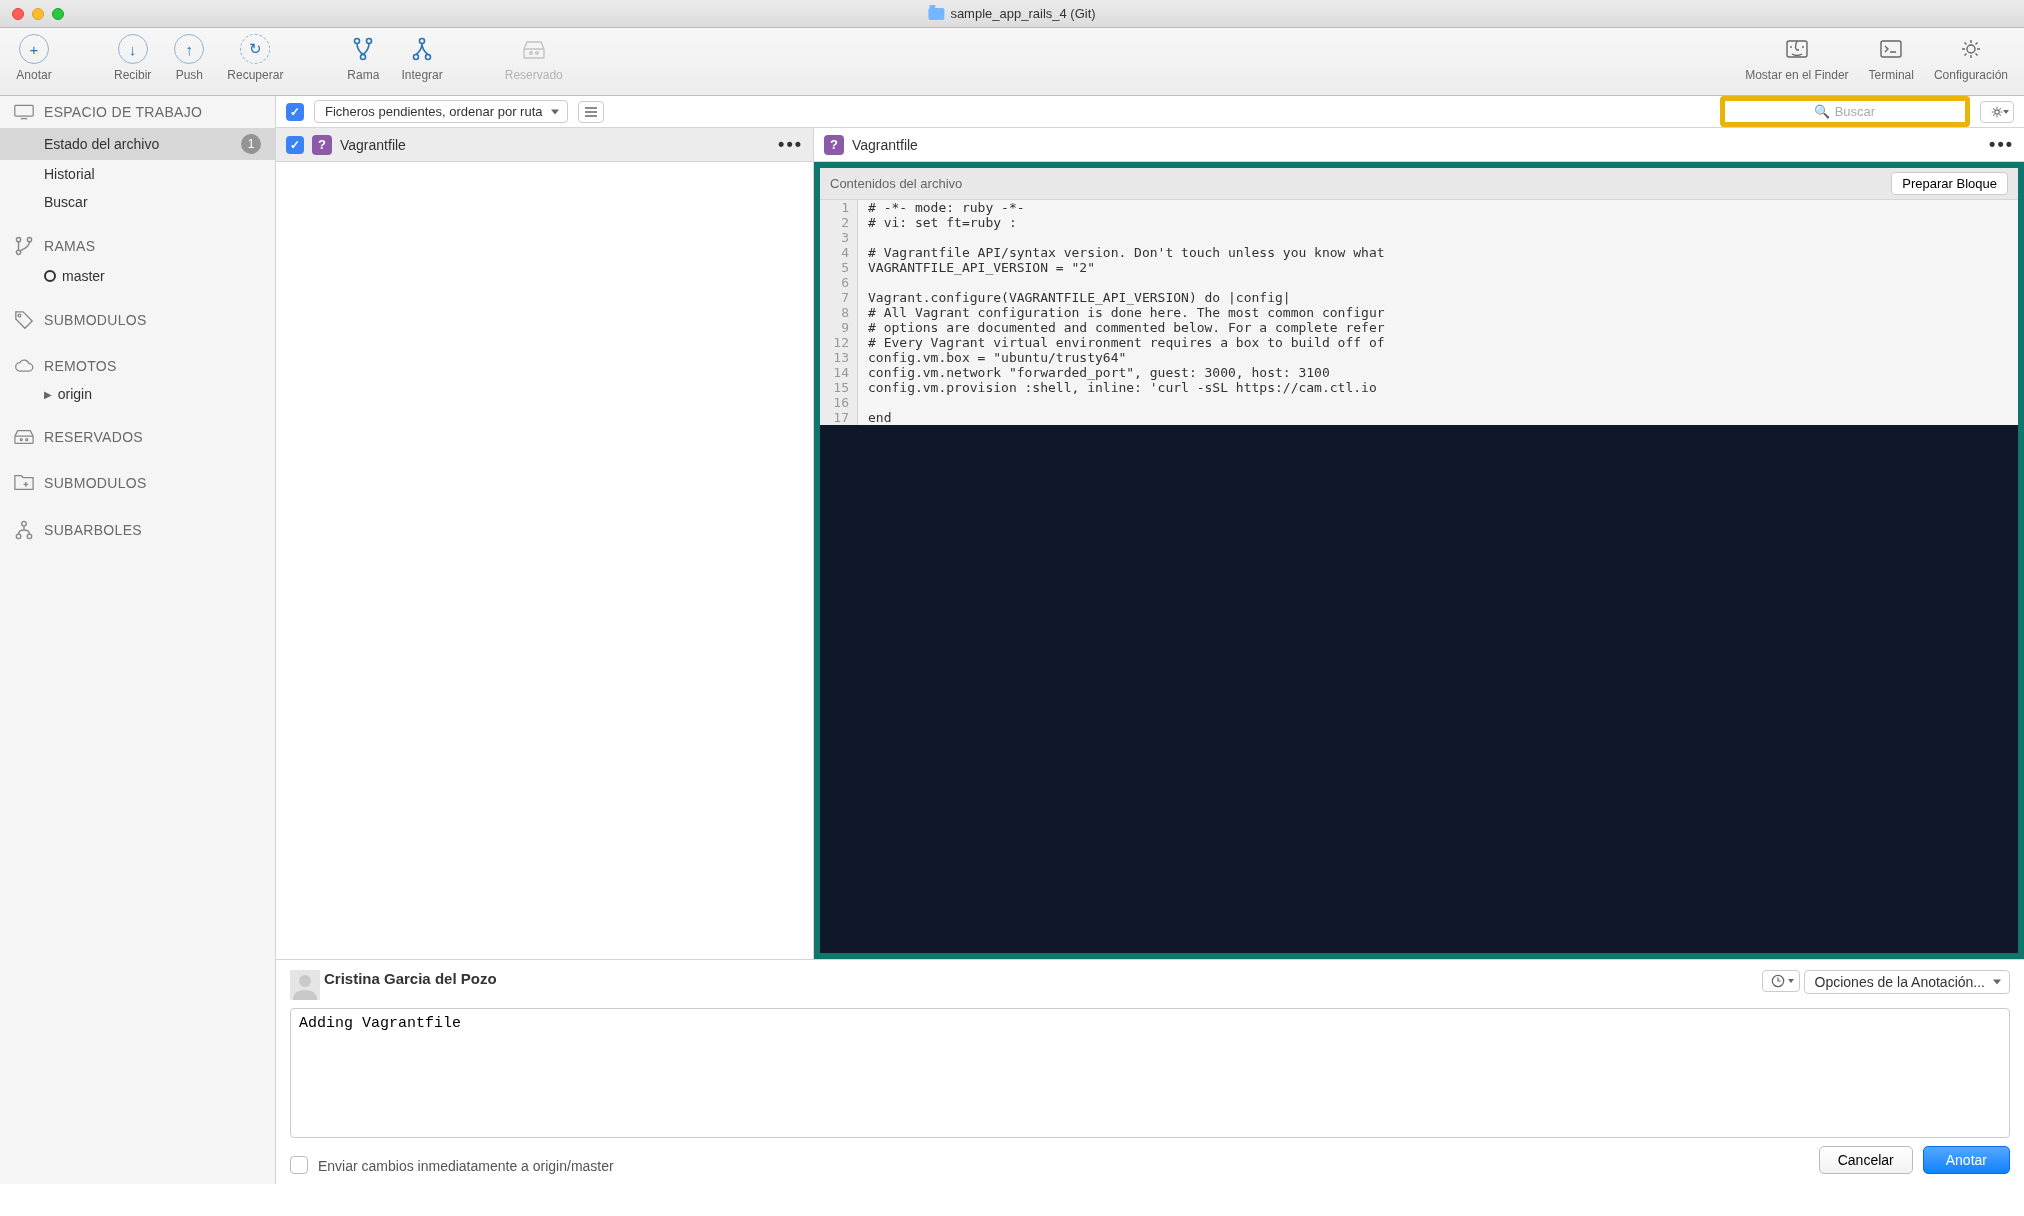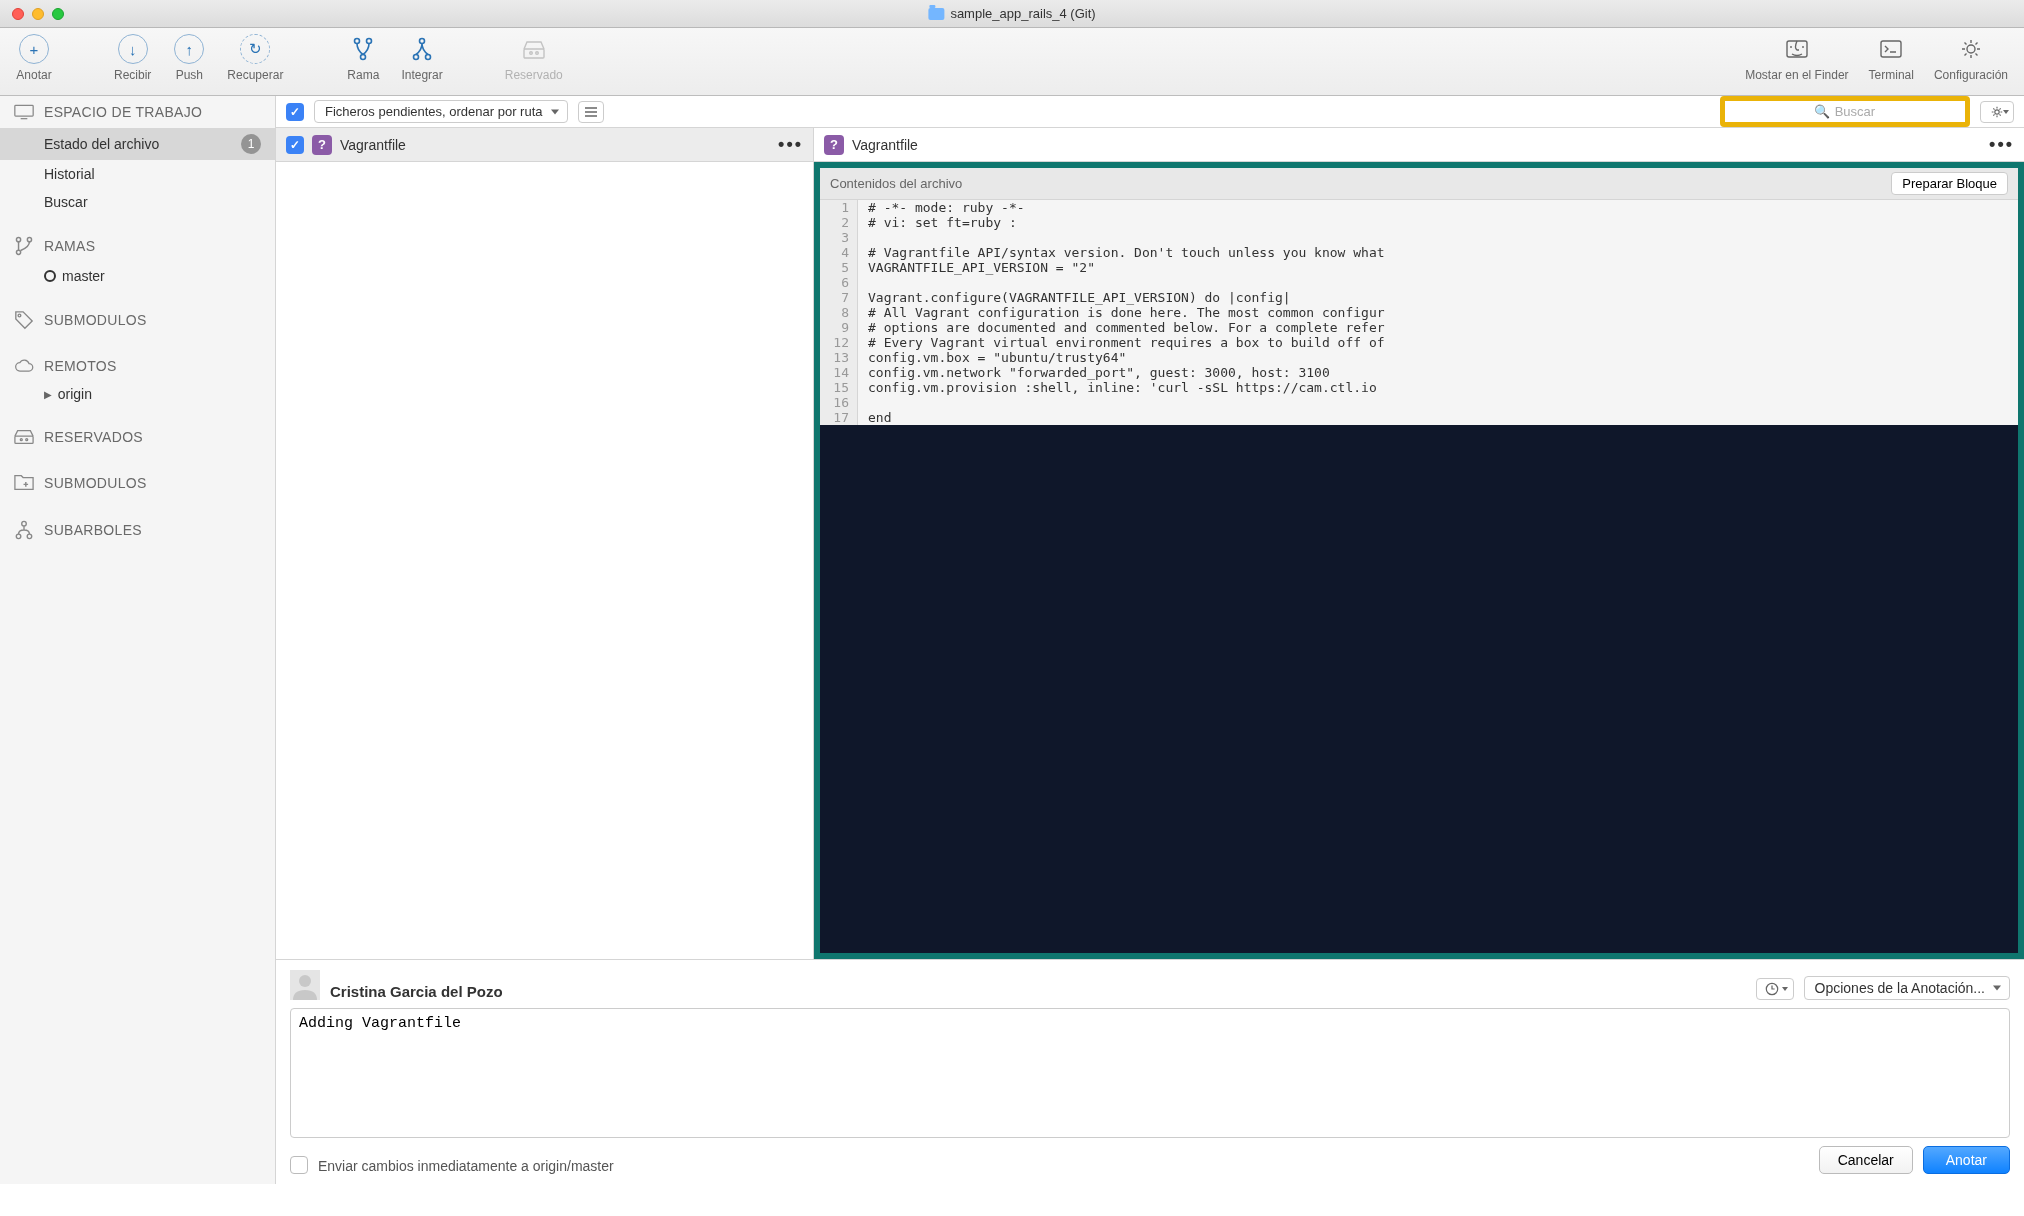--- a/index.html
+++ b/index.html
@@ -59,21 +59,21 @@
 .diff-body { flex:1; overflow:auto; background:#0f172a; border:6px solid #0f766e; }
 .diff-sub { display:flex; align-items:center; background:#e8e8e8; border-bottom:1px solid #d5d5d5; padding:4px 10px; color:#666; font-size:13px; }
 .btn { background:#fff; border:1px solid #ccc; border-radius:4px; padding:3px 10px; font-size:13px; margin-left:auto; }
 .code { font-family: Menlo, monospace; font-size:13px; overflow-x:auto; }
 .code-line { display:flex; }
 .ln { width:38px; text-align:right; color:#999; padding-right:8px; background:#ececec; user-select:none; border-right:1px solid #d5d5d5; }
 .lc { padding-left:10px; white-space:pre; background:#f5f5f5; flex:1; }
 
 
 .commit-area { border-top:1px solid #d5d5d5; padding:10px 14px; display:flex; flex-direction:column; gap:8px; background:#fff; }
-.commit-top { display:flex; align-items:flex-end; gap:10px; }
+.commit-top { display:flex; align-items:flex-start; gap:4px; }
 .avatar { width:30px; height:30px; background:#e5e5e5; }
 .avatar svg { width:100%; height:100%; }
 .author { font-weight:600; font-size:15px; }
 .hist-btn { border:1px solid #ccc; border-radius:4px; padding:3px 14px 3px 8px; display:flex; align-items:center; gap:4px; position:relative; }
 .hist-btn::after { content:""; position:absolute; right:5px; border-left:3px solid transparent; border-right:3px solid transparent; border-top:4px solid #666; }
 .opt-drop { border:1px solid #ccc; border-radius:4px; padding:3px 24px 3px 10px; position:relative; font-size:14px; }
 .opt-drop::after { content:""; position:absolute; right:8px; top:50%; border-left:4px solid transparent; border-right:4px solid transparent; border-top:5px solid #666; transform:translateY(-50%); }
 .commit-msg { border:1px solid #ccc; border-radius:4px; min-height:130px; padding:6px 8px; font-size:15px; font-family:Liberation Mono, monospace; resize:none; }
 .commit-bot { display:flex; align-items:flex-end; gap:10px; }
 .chkbox { width:18px; height:18px; border:1px solid #bbb; border-radius:4px; background:#fff; }

